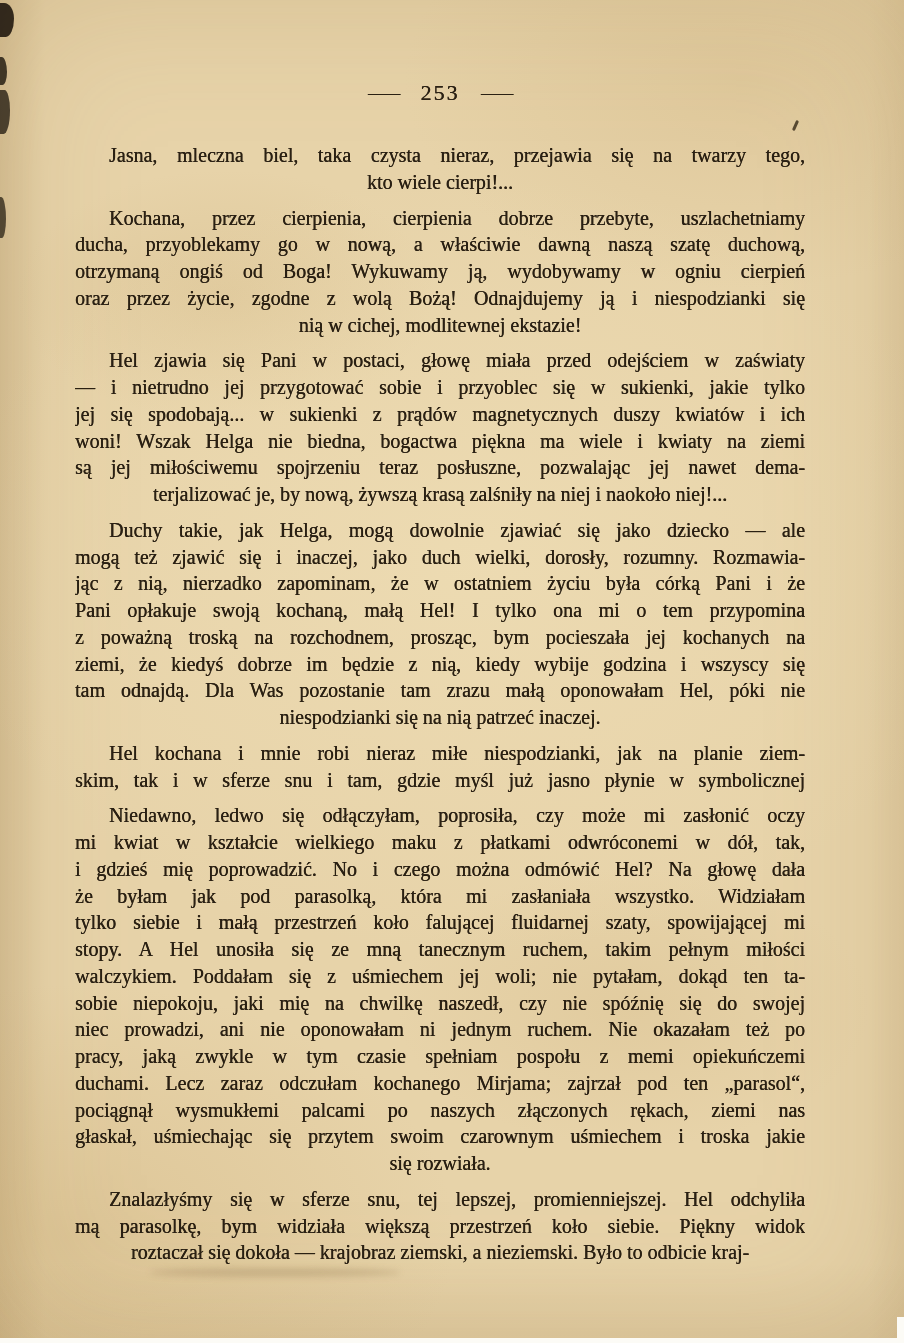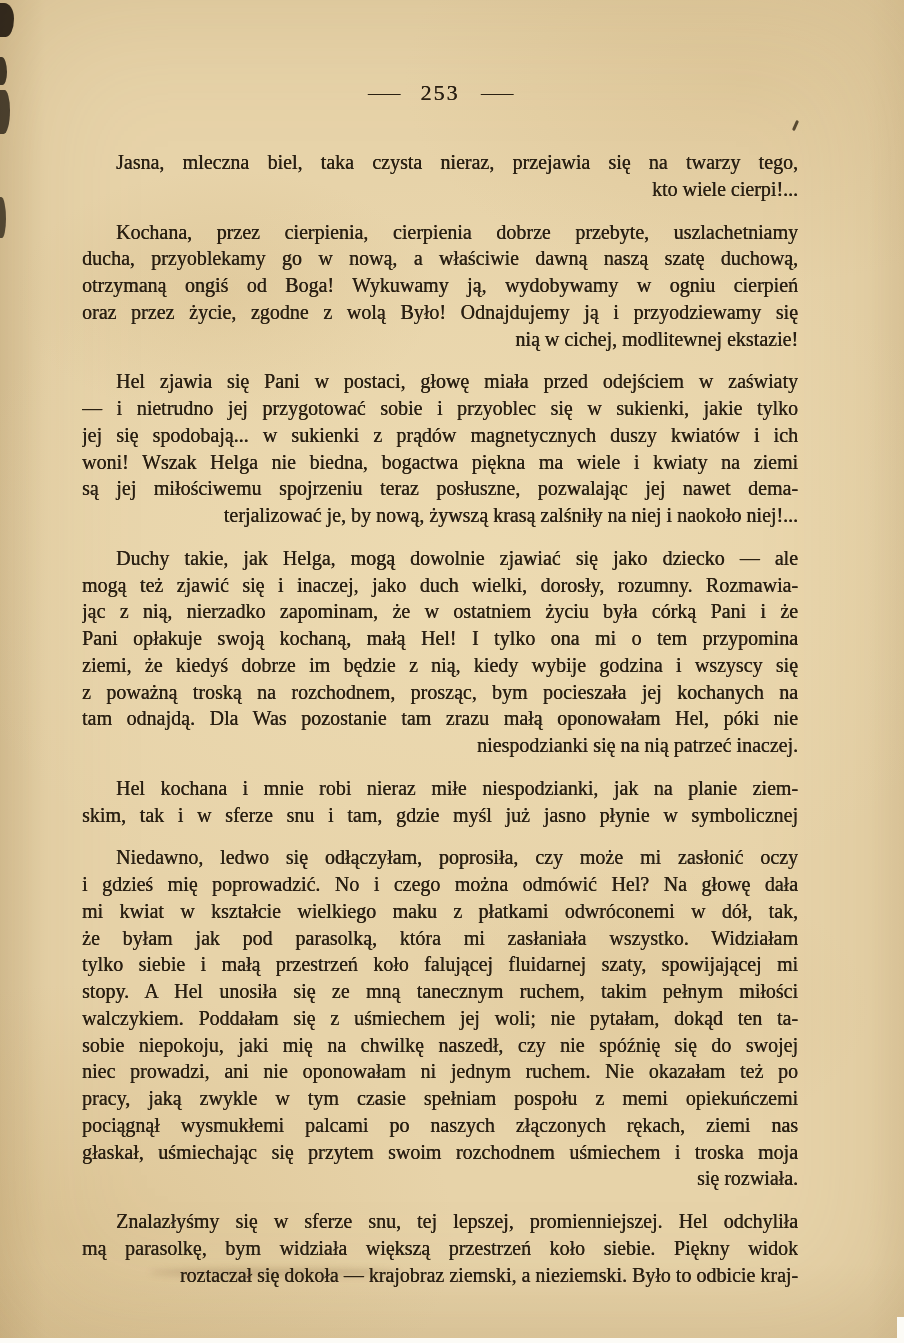--- a/index.html
+++ b/index.html
@@ -52,36 +52,36 @@
   
   .text-block {
     --lh: 26.75px;
     position: absolute;
     top: 133px;
     left: 66px;
     width: 748px;
     font-size: 20px;
     text-shadow: 0.3px 0 0 currentColor; 
   }
-  .para { margin: 16px; font-family: Liberation Serif, serif; }
+  .para { margin: 9px; font-family: Liberation Serif, serif; }
   .line {
     height: var(--lh);
     line-height: var(--lh);
     text-align: justify;
     overflow: hidden;
     white-space: normal;
   }
   
   .line:not(.last)::after {
     content: "";
     display: inline-block;
     width: 100%;
     height: 0;
   }
-  .line.last { text-align: right; }
+  .line.last { text-align: center; }
   .line.first { text-indent: 34px; }
 
   
   .stain {
     position: absolute;
     background: #1c150c;
     opacity: 0.88;
   }
   .stain.s1 { left: -4px;  top: 3px;   width: 18px; height: 34px; border-radius: 0 60% 50% 0 / 0 50% 60% 0; }
   .stain.s2 { left: -3px;  top: 57px;  width: 10px; height: 28px; border-radius: 0 70% 60% 0; opacity: 0.8; }
@@ -139,58 +139,59 @@
 
   <div class="text-block">
       <div class="para">
         <div class="line first">Jasna, mleczna biel, taka czysta nieraz, przejawia się na twarzy tego,</div>
         <div class="line last">kto wiele cierpi!...</div>
       </div>
       <div class="para">
         <div class="line first">Kochana, przez cierpienia, cierpienia dobrze przebyte, uszlachetniamy</div>
         <div class="line">ducha, przyoblekamy go w nową, a właściwie dawną naszą szatę duchową,</div>
         <div class="line">otrzymaną ongiś od Boga! Wykuwamy ją, wydobywamy w ogniu cierpień</div>
-        <div class="line">oraz przez życie, zgodne z wolą Było! Odnajdujemy ją i przyodziewamy się</div>
+        <div class="line">oraz przez życie, zgodne z wolą Bożą! Odnajdujemy ją i niespodzianki się</div>
         <div class="line last">nią w cichej, modlitewnej ekstazie!</div>
       </div>
       <div class="para">
         <div class="line first">Hel zjawia się Pani w postaci, głowę miała przed odejściem w zaświaty</div>
         <div class="line">— i nietrudno jej przygotować sobie i przyoblec się w sukienki, jakie tylko</div>
         <div class="line">jej się spodobają... w sukienki z prądów magnetycznych duszy kwiatów i ich</div>
         <div class="line">woni! Wszak Helga nie biedna, bogactwa piękna ma wiele i kwiaty na ziemi</div>
         <div class="line">są jej miłościwemu spojrzeniu teraz posłuszne, pozwalając jej nawet dema-</div>
         <div class="line last">terjalizować je, by nową, żywszą krasą zalśniły na niej i naokoło niej!...</div>
       </div>
       <div class="para">
         <div class="line first">Duchy takie, jak Helga, mogą dowolnie zjawiać się jako dziecko — ale</div>
         <div class="line">mogą też zjawić się i inaczej, jako duch wielki, dorosły, rozumny. Rozmawia-</div>
         <div class="line">jąc z nią, nierzadko zapominam, że w ostatniem życiu była córką Pani i że</div>
         <div class="line">Pani opłakuje swoją kochaną, małą Hel! I tylko ona mi o tem przypomina</div>
+        <div class="line">z poważną troską na rozchodnem, prosząc, bym pocieszała jej kochanych na</div>
         <div class="line">ziemi, że kiedyś dobrze im będzie z nią, kiedy wybije godzina i wszyscy się</div>
-        <div class="line">z poważną troską na rozchodnem, prosząc, bym pocieszała jej kochanych na</div>
         <div class="line">tam odnajdą. Dla Was pozostanie tam zrazu małą oponowałam Hel, póki nie</div>
         <div class="line last">niespodzianki się na nią patrzeć inaczej.</div>
       </div>
       <div class="para">
         <div class="line first">Hel kochana i mnie robi nieraz miłe niespodzianki, jak na planie ziem-</div>
         <div class="line">skim, tak i w sferze snu i tam, gdzie myśl już jasno płynie w symbolicznej</div>
       </div>
       <div class="para">
         <div class="line first">Niedawno, ledwo się odłączyłam, poprosiła, czy może mi zasłonić oczy</div>
+        <div class="line">mi kwiat w kształcie wielkiego maku z płatkami odwróconemi w dół, tak,</div>
         <div class="line">i gdzieś mię poprowadzić. No i czego można odmówić Hel? Na głowę dała</div>
-        <div class="line">mi kwiat w kształcie wielkiego maku z płatkami odwróconemi w dół, tak,</div>
         <div class="line">że byłam jak pod parasolką, która mi zasłaniała wszystko. Widziałam</div>
         <div class="line">tylko siebie i małą przestrzeń koło falującej fluidarnej szaty, spowijającej mi</div>
         <div class="line">stopy. A Hel unosiła się ze mną tanecznym ruchem, takim pełnym miłości</div>
         <div class="line">walczykiem. Poddałam się z uśmiechem jej woli; nie pytałam, dokąd ten ta-</div>
         <div class="line">sobie niepokoju, jaki mię na chwilkę naszedł, czy nie spóźnię się do swojej</div>
         <div class="line">niec prowadzi, ani nie oponowałam ni jednym ruchem. Nie okazałam też po</div>
         <div class="line">pracy, jaką zwykle w tym czasie spełniam pospołu z memi opiekuńczemi</div>
+        <div class="line">duchami. Lecz zaraz odczułam kochanego Mirjama; zajrzał pod ten „parasol“,</div>
         <div class="line">pociągnął wysmukłemi palcami po naszych złączonych rękach, ziemi nas</div>
-        <div class="line">głaskał, uśmiechając się przytem swoim rozchodnem uśmiechem i troska moja</div>
+        <div class="line">głaskał, uśmiechając się przytem swoim czarownym uśmiechem i troska jakie</div>
         <div class="line last">się rozwiała.</div>
       </div>
       <div class="para">
         <div class="line first">Znalazłyśmy się w sferze snu, tej lepszej, promienniejszej. Hel odchyliła</div>
         <div class="line">mą parasolkę, bym widziała większą przestrzeń koło siebie. Piękny widok</div>
         <div class="line last">roztaczał się dokoła — krajobraz ziemski, a nieziemski. Było to odbicie kraj-</div>
       </div>
     </div>
 
 </div>

